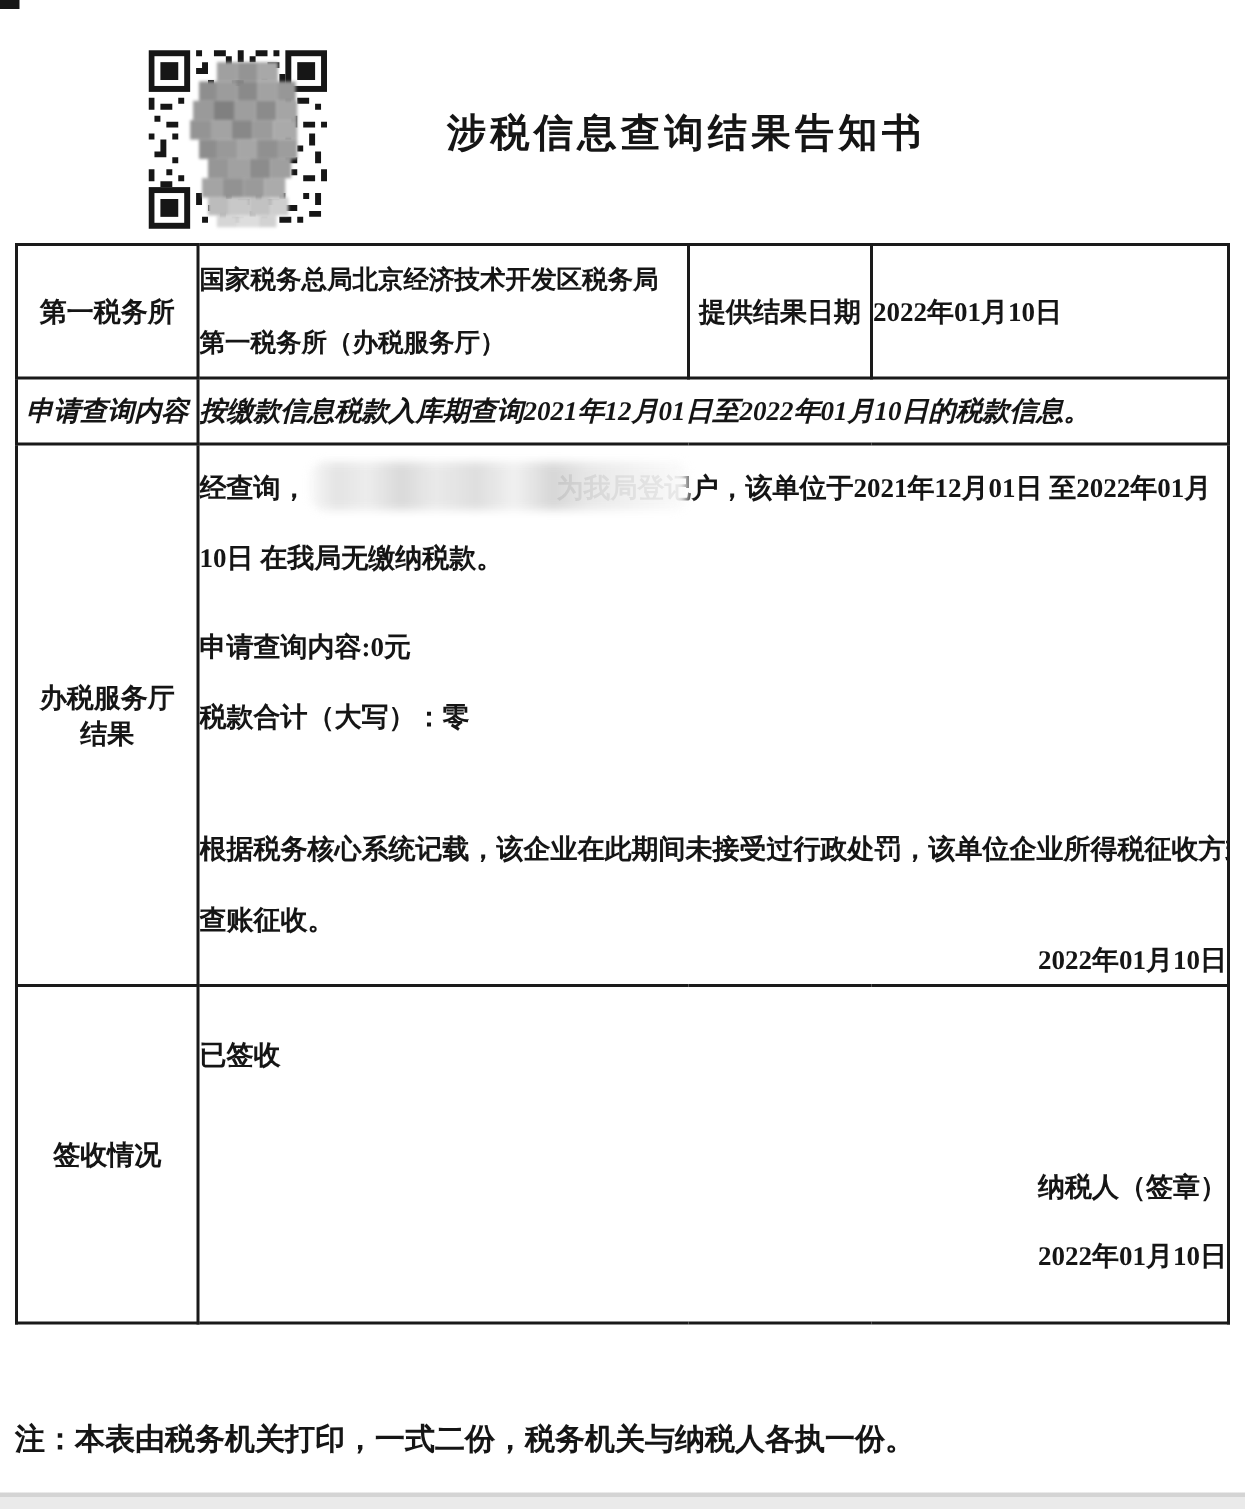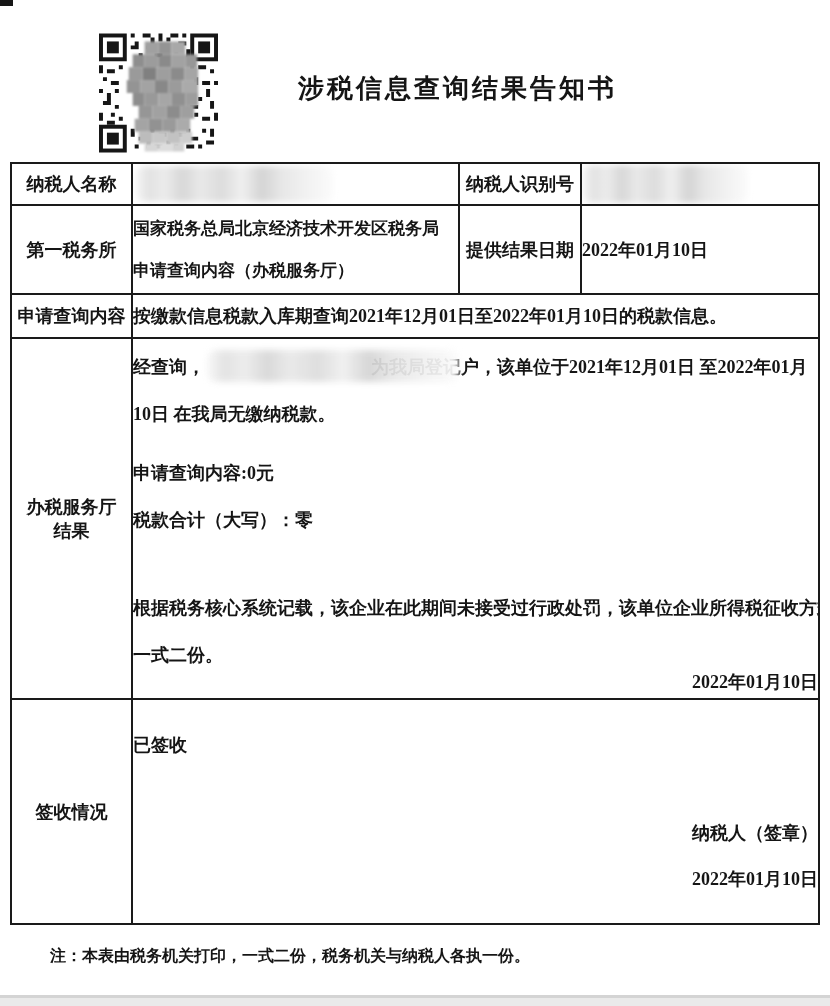--- a/index.html
+++ b/index.html
@@ -24,21 +24,21 @@
     width:808px; border-collapse:collapse; table-layout:fixed;
   }
   .notice td, .notice th {
     border:2px solid #1a1a1a; font-size:18px; font-weight:bold;
     vertical-align:middle; padding:0; overflow:hidden;
   }
   .notice th.lab { text-align:center; font-weight:bold; padding:0 2px; }
   .cell-val { text-align:left; padding:0 8px; }
   .r1 { height:42px; }
   .r2 { height:89px; }
-  .r3 { height:44px; }
+  .r3 { height:44px;font-style:italic; }
   .r4 { height:361px; }
   .r5 { height:225px; }
 
   .auth-lines { line-height:42px; white-space:nowrap; font-size:17px; }
 
   .result-cell { vertical-align:top; padding:5px 9px 0 9px; line-height:47px; }
   .result-cell p { margin:0; white-space:nowrap; }
   .p-total   { margin-top:12px !important; }
   .p-note2   { }
   .p-note1   { margin-top:41px !important; }
@@ -58,21 +58,21 @@
   }
   .redact-name { width:198px; height:36px; margin-left:2px; }
   .redact-id   { width:166px; height:38px; }
   .redact-inline {
     width:252px; height:32px; margin:0 2px 0 2px; margin-right:-88px;
     position:relative; z-index:2; opacity:.93; vertical-align:-9px;
   }
 
   .footer-note {
     position:absolute; left:10px; top:946px;
-    font-size:16px; font-weight:bold; white-space:nowrap;margin-left:40px;
+    font-size:20px; font-weight:bold; white-space:nowrap;
   }
 
   .bottom-bar {
     position:absolute; left:0; top:995px; width:830px; height:11px;
     background:linear-gradient(#d4d4d4 0 3px,#eaeaea 3px 100%);
   }
 </style>
 </head>
 <body>
 
@@ -142,53 +142,47 @@
 <div class="doc-title">涉税信息查询结果告知书</div>
 
 <table class="notice">
   <colgroup>
     <col style="width:121px">
       <col style="width:327px">
       <col style="width:122px">
       <col style="width:238px">
   </colgroup>
   <tbody>
-      <tr class="r1">
-    <th class="lab">纳税人名称</th>
-    <td class="cell-val"><span class="redact redact-name"></span></td>
-    <th class="lab">纳税人识别号</th>
-    <td class="cell-val"><span class="redact redact-id"></span></td>
-  </tr>
   <tr class="r2">
     <th class="lab">第一税务所</th>
     <td class="cell-val">
       <div class="auth-lines">
         <div>国家税务总局北京经济技术开发区税务局</div>
-        <div>申请查询内容（办税服务厅）</div>
+        <div>第一税务所（办税服务厅）</div>
       </div>
     </td>
     <th class="lab">提供结果日期</th>
     <td class="cell-val">2022年01月10日</td>
   </tr>
   <tr class="r3">
     <th class="lab">申请查询内容</th>
     <td class="cell-val" colspan="3">按缴款信息税款入库期查询2021年12月01日至2022年01月10日的税款信息。</td>
   </tr>
   <tr class="r4">
     <th class="lab">
       <div>办税服务厅</div>
       <div>结果</div>
     </th>
     <td class="result-cell" colspan="3">
       <p><span>经查询，</span><span class="redact redact-inline"></span><span>为我局登记户，该单位于2021年12月01日 至2022年01月</span></p>
       <p>10日 在我局无缴纳税款。</p>
       <p class="p-total">申请查询内容:0元</p>
       <p class="p-note2">税款合计（大写）：零</p>
       <p class="p-note1">根据税务核心系统记载，该企业在此期间未接受过行政处罚，该单位企业所得税征收方式为</p>
-      <p>一式二份。</p>
+      <p>查账征收。</p>
       <p class="p-date">2022年01月10日</p>
     </td>
   </tr>
   <tr class="r5">
     <th class="lab">签收情况</th>
     <td class="sign-cell" colspan="3">
       <p>已签收</p>
       <p class="sign-signer">纳税人（签章）</p>
       <p class="sign-date">2022年01月10日</p>
     </td>

